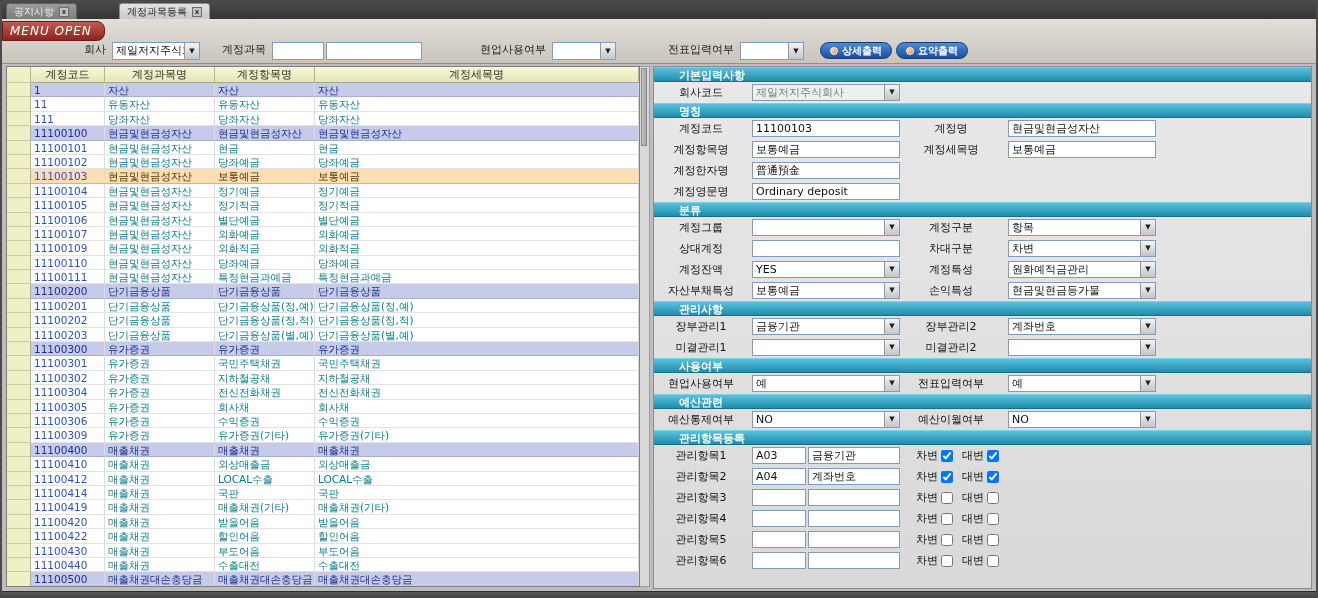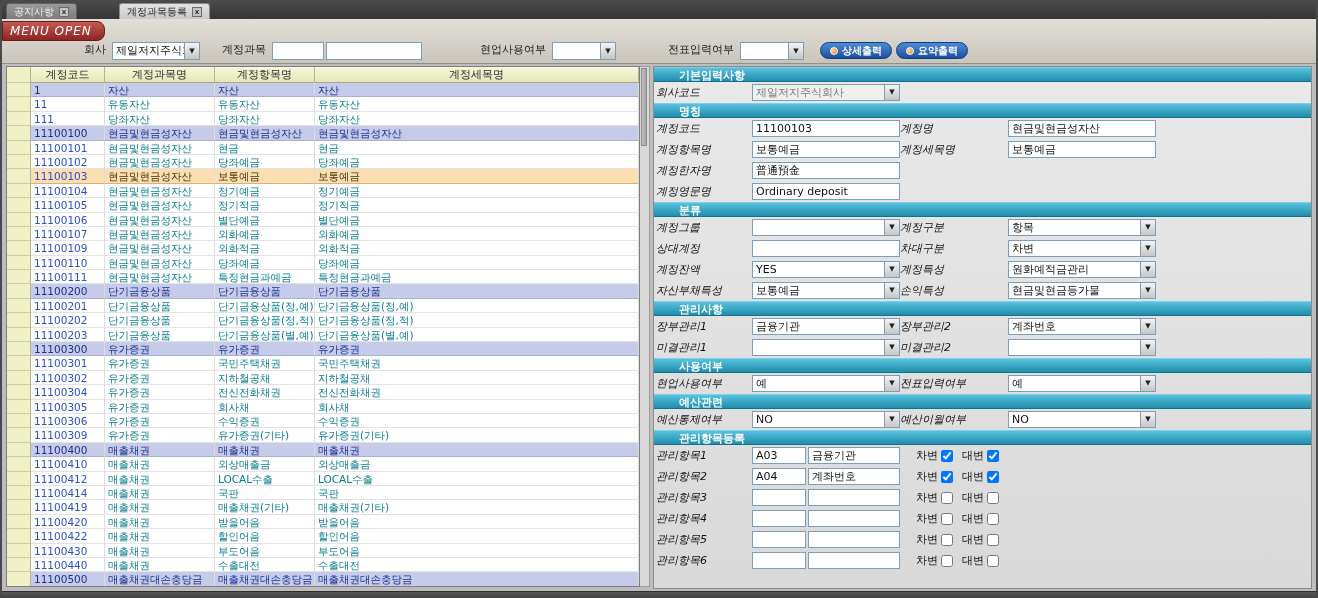--- a/index.html
+++ b/index.html
@@ -46,21 +46,21 @@
   .trow.group .c-code, .trow.group .c-name, .trow.group .c-item, .trow.group .c-detail { background:#c7cbea; color:#1c2f90; border-bottom-color:#a9aed6; }
   .trow.selected .c-code { background:#fbdfb2; color:#2b50c8; border-bottom-color:#d9b277; }
   .trow.selected .c-name, .trow.selected .c-item, .trow.selected .c-detail { background:#fbdfb2; color:#4d3208; border-bottom-color:#d9b277; }
   .vscroll { width:10px; height:521px; background:#d9d9d9; border:1px solid #9c9c9c; border-left:none; position:relative; }
   .vthumb { position:absolute; top:1px; left:1px; width:6px; height:78px; background:linear-gradient(90deg,#c2c2c2,#a2a2a2); border:1px solid #8b8b8b; }
 
   
   .panel { flex:1; background:linear-gradient(#e9e9e9,#d9d9d9); border:1px solid #8a8a8a; font-size:11px; overflow:hidden; }
   .psec { height:15px; line-height:15px; background:linear-gradient(#58c2de,#1f8dac); color:#fff; font-weight:bold; font-size:11px; padding-left:25px; border-top:1px solid #79d2e8; border-bottom:1px solid #176f88; }
   .prow { display:flex; align-items:center; height:21px; padding-left:2px; }
-  .plabel { width:96px; text-align:left; padding-right:6px; color:#101010; white-space:nowrap;font-style:italic; }
+  .plabel { width:96px; text-align:center; padding-right:6px; color:#101010; white-space:nowrap; }
   .plabel.second { width:108px; }
   .prow .combo, .prow .txt { width:148px; }
   .prow .txt { height:17px; }
   .prow .combo { height:17px; }
   .prow .cval, .prow .carrow { line-height:15px; }
   .mgmt .mcode { width:54px; margin-right:2px; }
   .mgmt .mname { width:92px; }
   .cklabel { margin-left:16px; margin-right:3px; color:#101010; }
   .cklabel + .ck + .cklabel { margin-left:9px; }
   .ck { width:12px; height:12px; margin:0; }

